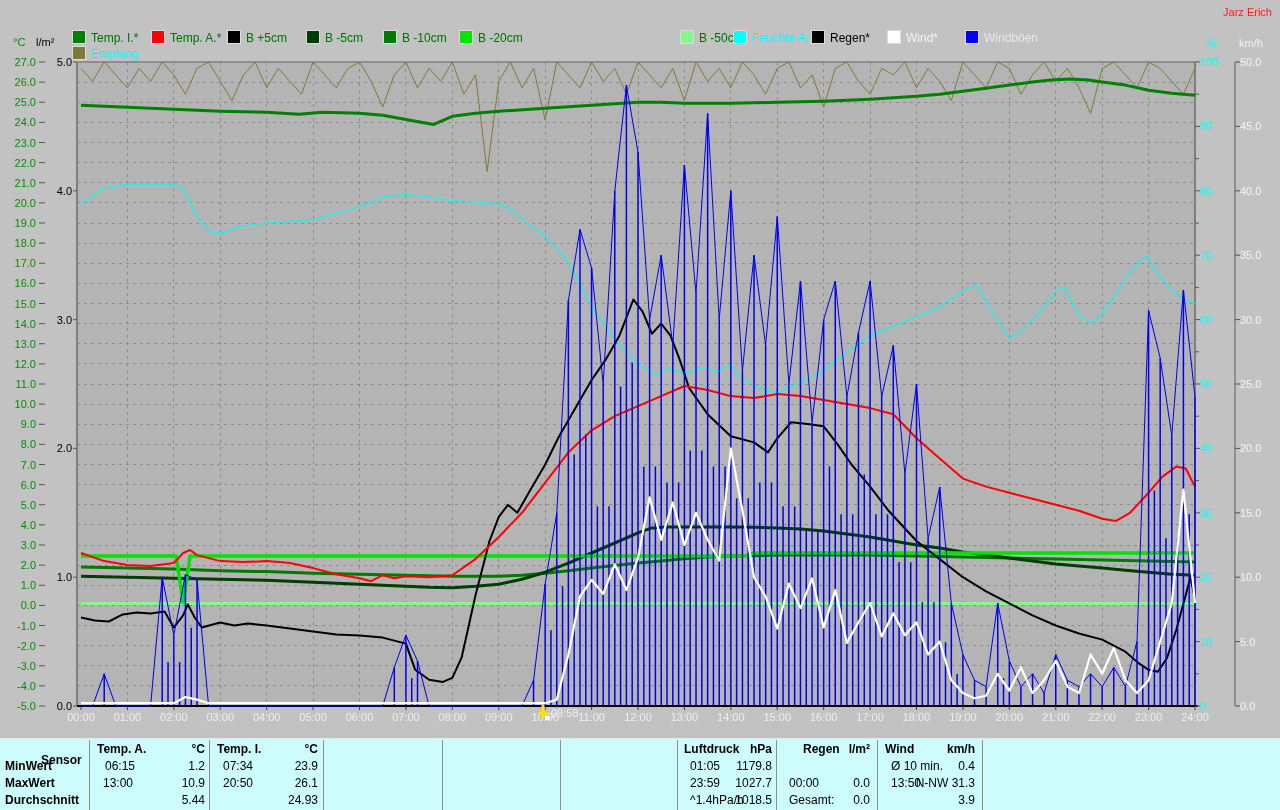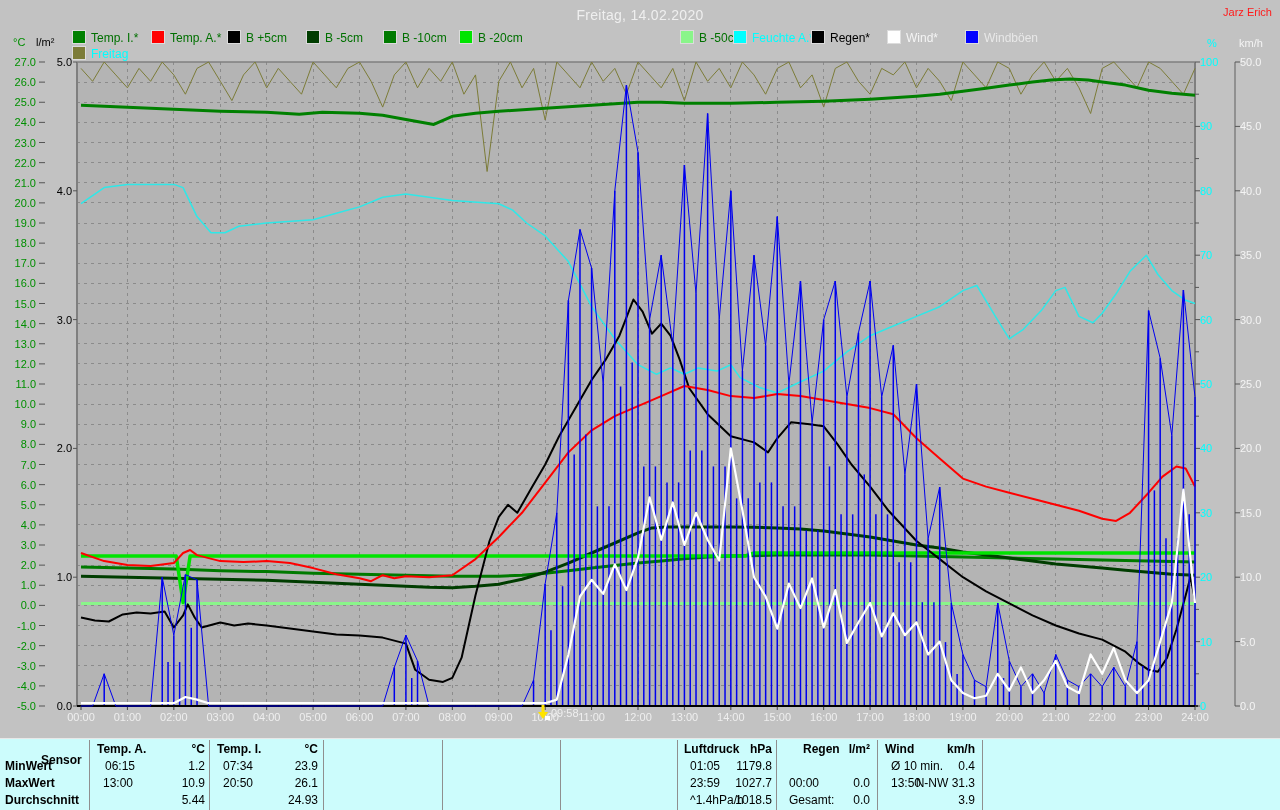--- a/index.html
+++ b/index.html
@@ -26,39 +26,38 @@
   #stats{position:absolute;top:738px;left:0;width:1280px;height:72px;background:#ccfcfc;
          border-top:1px solid #e8e8e8;font-size:12px;color:#000;}
   .tcell{position:absolute;white-space:nowrap;}
   .tb{font-weight:bold;}
   .tdiv{position:absolute;top:1px;width:1px;height:70px;background:#8f8f8f;}
 </style>
 </head>
 <body>
 
 <div id="app">
-  <div class="title">Freitag, 14.02.2020</div>
   <div class="watermark">Jarz Erich</div>
   <div class="unit unit-c">°C</div>
   <div class="unit unit-lm2">l/m²</div>
   <div class="unit unit-pct">%</div>
   <div class="unit unit-kmh">km/h</div>
   <div id="legend">
       <div class="lg-item" style="left: 72px; top: 30px;"><span class="lg-sw" style="background: rgb(0, 128, 0);"></span><span style="color: rgb(0, 112, 0);">Temp. I.*</span></div>
       <div class="lg-item" style="left: 151px; top: 30px;"><span class="lg-sw" style="background: rgb(255, 0, 0);"></span><span style="color: rgb(0, 112, 0);">Temp. A.*</span></div>
       <div class="lg-item" style="left: 227px; top: 30px;"><span class="lg-sw" style="background: rgb(0, 0, 0);"></span><span style="color: rgb(0, 112, 0);">B +5cm</span></div>
       <div class="lg-item" style="left: 306px; top: 30px;"><span class="lg-sw" style="background: rgb(0, 61, 0);"></span><span style="color: rgb(0, 112, 0);">B -5cm</span></div>
       <div class="lg-item" style="left: 383px; top: 30px;"><span class="lg-sw" style="background: rgb(0, 122, 0);"></span><span style="color: rgb(0, 112, 0);">B -10cm</span></div>
       <div class="lg-item" style="left: 459px; top: 30px;"><span class="lg-sw" style="background: rgb(0, 228, 0);"></span><span style="color: rgb(0, 112, 0);">B -20cm</span></div>
       <div class="lg-item" style="left: 655px; top: 30px; margin-left: 25px;"><span class="lg-sw" style="background: rgb(138, 245, 138);"></span><span style="color: rgb(0, 112, 0);">B -50cm</span></div>
       <div class="lg-item" style="left: 733px; top: 30px;"><span class="lg-sw" style="background: rgb(0, 255, 255);"></span><span style="color: rgb(0, 255, 255);">Feuchte A.*</span></div>
       <div class="lg-item" style="left: 811px; top: 30px;"><span class="lg-sw" style="background: rgb(0, 0, 0);"></span><span style="color: rgb(0, 0, 0);">Regen*</span></div>
       <div class="lg-item" style="left: 887px; top: 30px;"><span class="lg-sw" style="background: rgb(255, 255, 255);"></span><span style="color: rgb(244, 244, 244);">Wind*</span></div>
       <div class="lg-item" style="left: 965px; top: 30px;"><span class="lg-sw" style="background: rgb(0, 0, 255);"></span><span style="color: rgb(232, 232, 232);">Windböen</span></div>
-      <div class="lg-item" style="left: 72px; top: 46px;"><span class="lg-sw" style="background: rgb(124, 124, 56);"></span><span style="color: rgb(0, 255, 255);">Freitag</span></div>
+      <div class="lg-item" style="left: 72px; top: 46px;"><span class="lg-sw" style="background: rgb(124, 124, 56);"></span><span style="color: rgb(0, 255, 255);">Empfang</span></div>
     </div>
   <svg id="chart" width="1280" height="738">
       <rect x="77" y="62" width="1118" height="644" fill="#b4b4b4"></rect>
       <g stroke="#8b8b8b" stroke-width="1" stroke-dasharray="3 4" shape-rendering="crispEdges">
         <line x1="127.41666666666666" y1="62" x2="127.41666666666666" y2="706"></line>
         <line x1="173.83333333333331" y1="62" x2="173.83333333333331" y2="706"></line>
         <line x1="220.25" y1="62" x2="220.25" y2="706"></line>
         <line x1="266.66666666666663" y1="62" x2="266.66666666666663" y2="706"></line>
         <line x1="313.08333333333337" y1="62" x2="313.08333333333337" y2="706"></line>
         <line x1="359.5" y1="62" x2="359.5" y2="706"></line>

